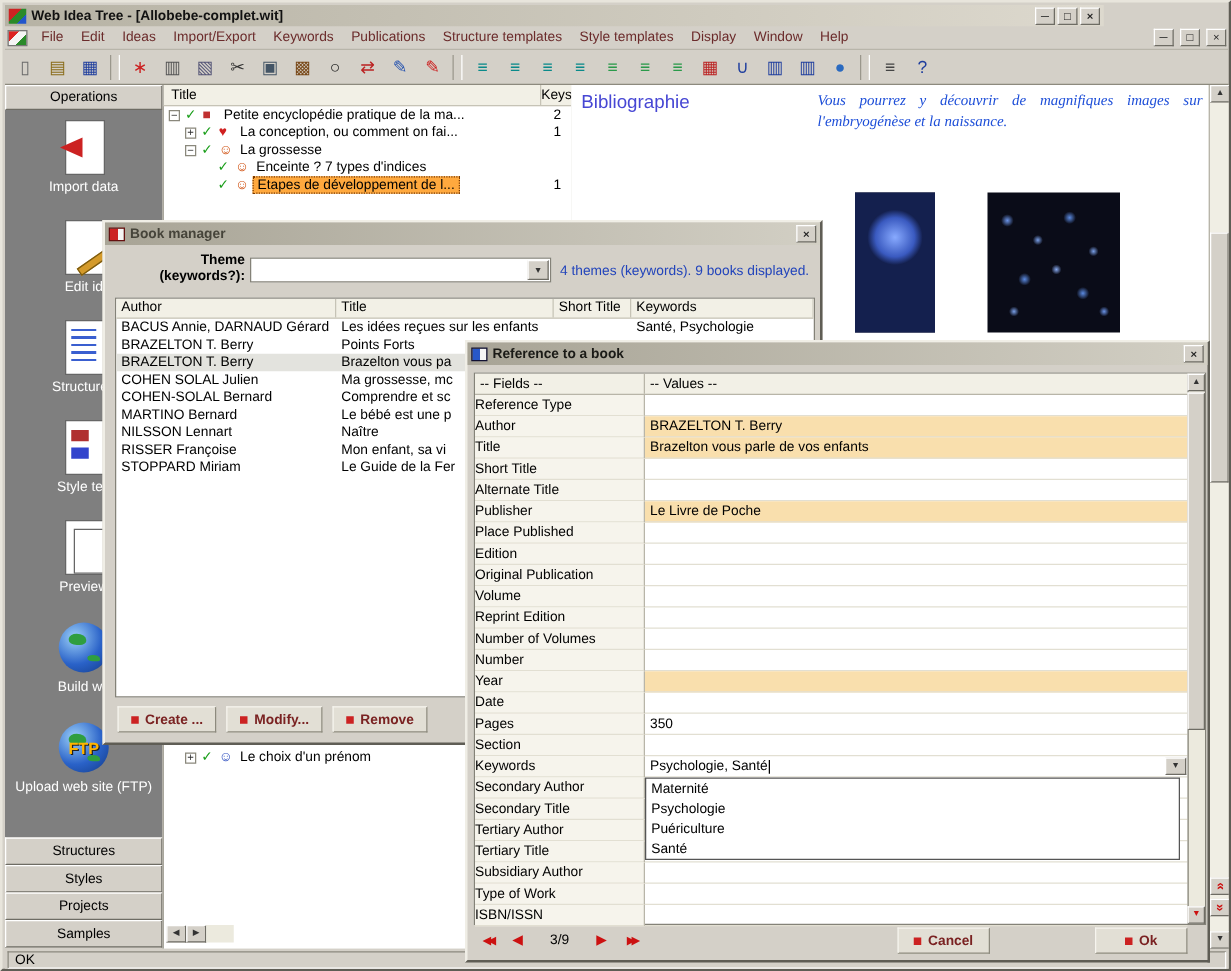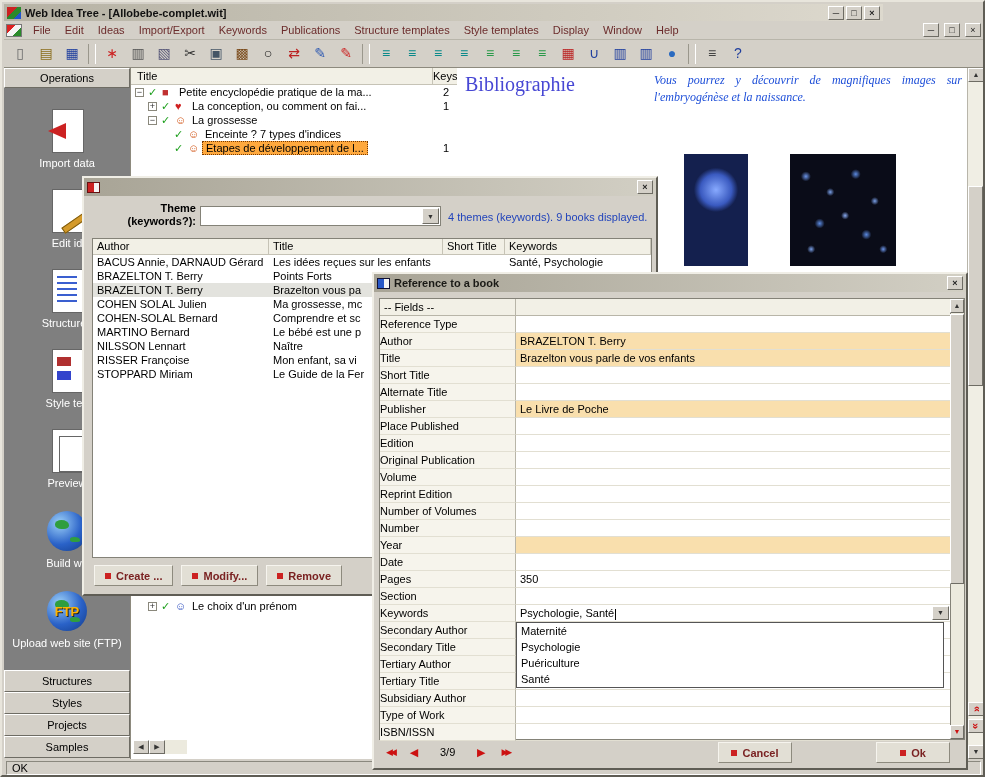--- a/index.html
+++ b/index.html
@@ -45,21 +45,21 @@
   .tbi { width:24px; height:22px; text-align:center; line-height:21px;
     font-size:14px; margin:0 1px; }
   .tbsep { width:8px; height:20px; border-left:1px solid #9a978c; border-right:1px solid #fff; margin:0 3px; }
 
   
   .sidebar { position:absolute; left:2px; top:66px; width:126px; height:602px; background:#7f7f7f; }
   .sidebar-header {
     height:20px; background:#d4d0c8; text-align:center; line-height:19px; color:#000;
     border:1px solid; border-color:#fff #6e6c64 #6e6c64 #fff;
   }
-  .op-item { height:80px; padding-top:18px; text-align:center; }
+  .op-item { height:80px; padding-top:5px; text-align:center; }
   .op-icon { width:46px; height:46px; margin:2px auto 3px; position:relative; }
   .op-label { color:#fff; font-size:11px; white-space:nowrap; }
   .ic-import::before, .ic-edit::before, .ic-structure::before, .ic-style::before, .ic-preview::before {
     content:""; position:absolute; left:8px; top:1px; width:30px; height:42px;
     background:#fff; border:1px solid #666;
   }
   .ic-import::after { content:""; position:absolute; left:4px; top:15px; width:0; height:0;
     border-top:8px solid transparent; border-bottom:8px solid transparent; border-right:18px solid #c22; }
   .ic-edit::after { content:""; position:absolute; right:3px; bottom:7px; width:24px; height:5px;
     background:#d49a2a; transform:rotate(-35deg); border:1px solid #7a5a10; }
@@ -95,21 +95,21 @@
   .tlabel { padding:0 3px; }
   .tlabel.sel { background:#ffa93e; border:1px dotted #7a3a00; }
   .tkeys { position:absolute; right:8px; }
   .hscroll { position:absolute; left:2px; bottom:5px; display:flex; }
   .sq-btn { width:16px; height:14px; background:#d4d0c8; border:1px solid;
     border-color:#fff #6e6c64 #6e6c64 #fff; font-size:7px; line-height:12px; text-align:center; color:#333; }
   .hscroll .track { width:22px; height:14px; background:#eceade; }
 
   
   .content-panel { position:absolute; left:455px; top:66px; width:510px; height:691px; background:#fff; overflow:hidden; }
-  .heading { position:absolute; left:8px; top:5px; font-size:20px; color:#4747d4;font-family:Liberation Serif, serif; }
+  .heading { position:absolute; left:8px; top:5px; font-size:15px; color:#4747d4; }
   .para { position:absolute; left:197px; top:4px; width:308px;
     font-family:"Liberation Serif", serif; font-style:italic; font-size:12px;
     color:#1d4ed8; text-align:justify; line-height:17px; }
   .img { position:absolute; top:86px; }
   .img1 { left:227px; width:64px; height:112px;
     background:radial-gradient(circle 26px at 50% 32%,#88aaff,#3a5ac0 60%,#14204e 85%),#060a24; }
   .img2 { left:333px; width:106px; height:112px;
     background:
       radial-gradient(circle 4px at 15% 20%,#6b94e8,transparent 5px),
       radial-gradient(circle 3px at 38% 34%,#7aa0e8,transparent 4px),
@@ -174,21 +174,21 @@
   .bm-c0 { width:176px; flex:0 0 auto; } .bm-c1 { width:174px; flex:0 0 auto; }
   .bm-c2 { width:62px; flex:0 0 auto; } .bm-c3 { flex:1; }
   .bm-btns { position:absolute; left:10px; bottom:8px; }
   .dlg-close { position:absolute; right:4px; top:2px; }
   .dlg-title .dlg-close { position:static; margin-left:auto; }
 
   
   .dlg2 { left:370px; top:270px; width:596px; height:498px; z-index:20; }
   .ref-table { position:absolute; left:5px; top:24px; width:586px; height:442px;
     background:#fff; border:1px solid #848278; }
-  .ref-head { display:flex; height:17px; background:#f2f0e6; border-bottom:1px solid #b8b5a8;flex-direction:column; }
+  .ref-head { display:flex; height:17px; background:#f2f0e6; border-bottom:1px solid #b8b5a8; }
   .rh-f { width:136px; flex:0 0 auto; padding-left:4px; line-height:16px; border-right:1px solid #b8b5a8; }
   .rh-v { flex:1; padding-left:4px; line-height:16px; }
   .ref-row { display:flex; height:17px; }
   .rf-label { width:136px; flex:0 0 auto; background:#f6f4ec; border-right:1px solid #b8b5a8;
     border-bottom:1px solid #e2dfd2; padding-left:0; line-height:16px; white-space:nowrap; overflow:hidden; }
   .rf-value { flex:1; margin-right:14px; border-bottom:1px solid #e2dfd2; padding-left:4px;
     line-height:16px; white-space:nowrap; overflow:hidden; position:relative; }
   .rf-value.filled { background:#f9dfad; }
   .caret { display:inline-block; width:0; height:11px; border-left:1px solid #000;
     margin-left:1px; vertical-align:middle; }
@@ -383,20 +383,21 @@
   <span class="sq-btn vs-down">▼</span>
 </div>
 
 <div class="statusbar">
   <div class="status-inner">OK</div>
 </div>
 
 <div class="dlg dlg1">
   <div class="dlg-title">
     <span class="dlg-icon red-book"></span>
+    <span class="t-text">Book manager</span>
     <span class="wbtn dlg-close">×</span>
   </div>
   <div class="bm-theme-label">
     <span>Theme</span><br>
     <span>(keywords?):</span>
   </div>
   <div class="combo bm-combo">
     <span class="combo-arrow">▼</span>
   </div>
   <div class="bm-summary">4 themes (keywords). 9 books displayed.</div>

